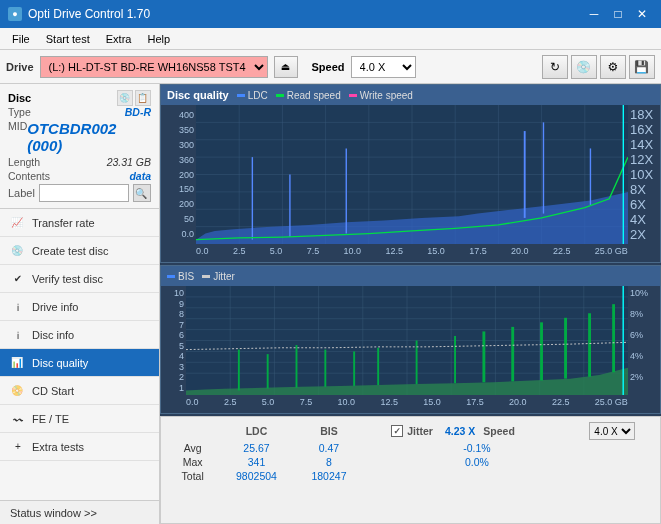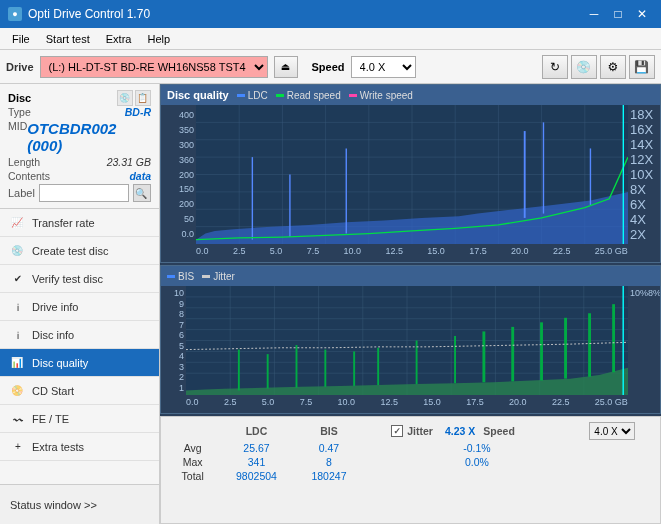--- a/index.html
+++ b/index.html
@@ -44,21 +44,21 @@
     .label-input { height: 18px; width: 90px; border: 1px solid #aaa; font-size: 10px; padding: 0 2px; }
     .label-btn { width: 18px; height: 18px; background: #e0e0e0; border: 1px solid #aaa; cursor: pointer; display: flex; align-items: center; justify-content: center; font-size: 10px; }
 
     
     .nav-items { flex: 1; overflow: hidden; }
     .nav-item { height: 28px; display: flex; align-items: center; padding: 0 10px; cursor: pointer; font-size: 11px; color: #333; border-bottom: 1px solid #e0e0e0; gap: 6px; }
     .nav-item.active { background: #1a6bbc; color: white; }
     .nav-item-icon { width: 16px; height: 16px; border-radius: 2px; display: flex; align-items: center; justify-content: center; font-size: 10px; flex-shrink: 0; }
     
     
-    .status-window-btn { height: 40px; display: flex; align-items: center; padding: 0 10px; cursor: pointer; font-size: 11px; color: #333; border-top: 1px solid #ccc; background: #f0f0f0; gap: 4px; }
+    .status-window-btn { height: 24px; display: flex; align-items: center; padding: 0 10px; cursor: pointer; font-size: 11px; color: #333; border-top: 1px solid #ccc; background: #f0f0f0; gap: 4px; }
     .chart-title-bar { background: #3a6090; height: 20px; display: flex; align-items: center; padding: 0 6px; gap: 8px; }
     .chart-title { font-size: 11px; font-weight: bold; color: white; }
     .legend-item { display: flex; align-items: center; gap: 3px; font-size: 10px; color: #ddd; }
     .legend-dot { width: 8px; height: 3px; }
     .stats-table { width: 100%; font-size: 10.5px; border-collapse: collapse; }
     .stats-table th { color: #555; font-weight: normal; text-align: center; padding: 1px 8px; }
     .stats-table td { text-align: center; padding: 1px 8px; color: #0066cc; }
     .stats-table tr:first-child th { font-weight: bold; }
     .stats-col-label { text-align: right; color: #333 !important; }
     .jitter-section { display: flex; align-items: center; gap: 4px; }
@@ -353,21 +353,21 @@
             <span>7.5</span>
             <span>10.0</span>
             <span>12.5</span>
             <span>15.0</span>
             <span>17.5</span>
             <span>20.0</span>
             <span>22.5</span>
             <span>25.0 GB</span>
           </div>
         </div>
-        <div style="width:32px; display:flex; justify-content:space-between; padding:2px 2px; text-align:left; font-size:9px; color:#aac4e0;">
+        <div style="width:32px; display:flex; flex-direction:column; justify-content:space-between; padding:2px 2px; text-align:left; font-size:9px; color:#aac4e0;">
           <span>10%</span>
           <span>8%</span>
           <span>6%</span>
           <span>4%</span>
           <span>2%</span>
           <span style="margin-bottom:18px;"></span>
         </div>
       </div>
     </div>
 

